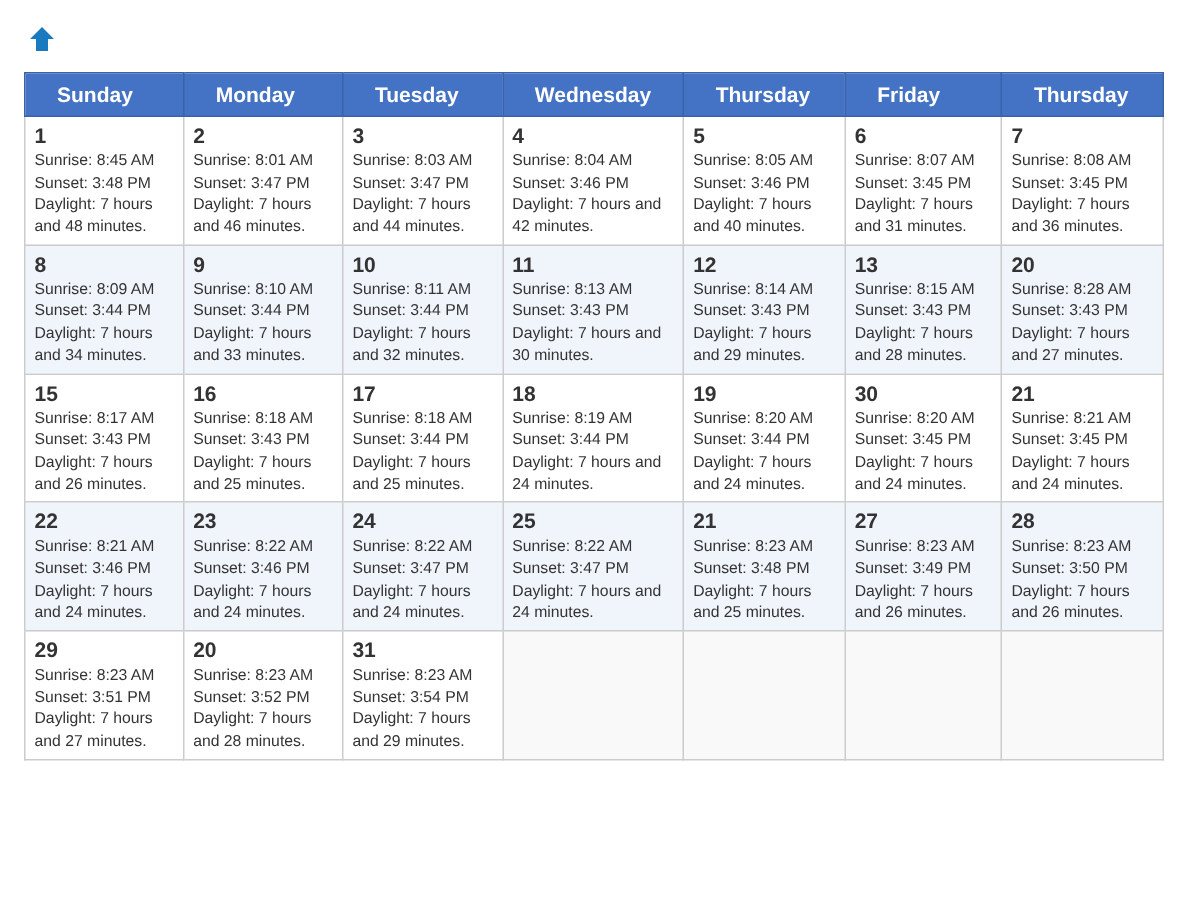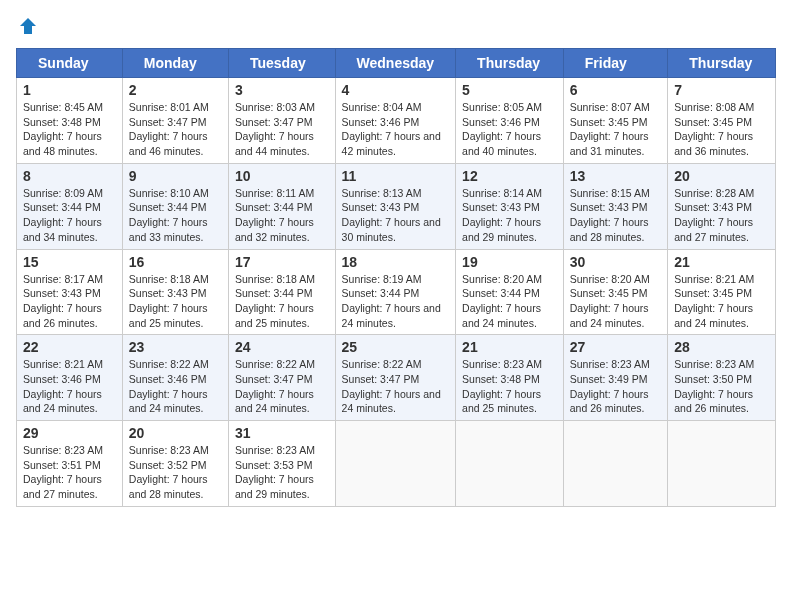--- a/index.html
+++ b/index.html
@@ -309,21 +309,21 @@
         </td>
         <td>
           <span class="day-number">20</span>
           <span class="cell-text">Sunrise: 8:23 AM</span><br>
           <span class="cell-text">Sunset: 3:52 PM</span><br>
           <span class="cell-text">Daylight: 7 hours and 28 minutes.</span>
         </td>
         <td>
           <span class="day-number">31</span>
           <span class="cell-text">Sunrise: 8:23 AM</span><br>
-          <span class="cell-text">Sunset: 3:53 PM</span><br>
+          <span class="cell-text">Sunset: 3:54 PM</span><br>
           <span class="cell-text">Daylight: 7 hours and 29 minutes.</span>
         </td>
         <td class="empty-cell"></td>
         <td class="empty-cell"></td>
         <td class="empty-cell"></td>
         <td class="empty-cell"></td>
       </tr>
     </tbody>
 </table>
 

